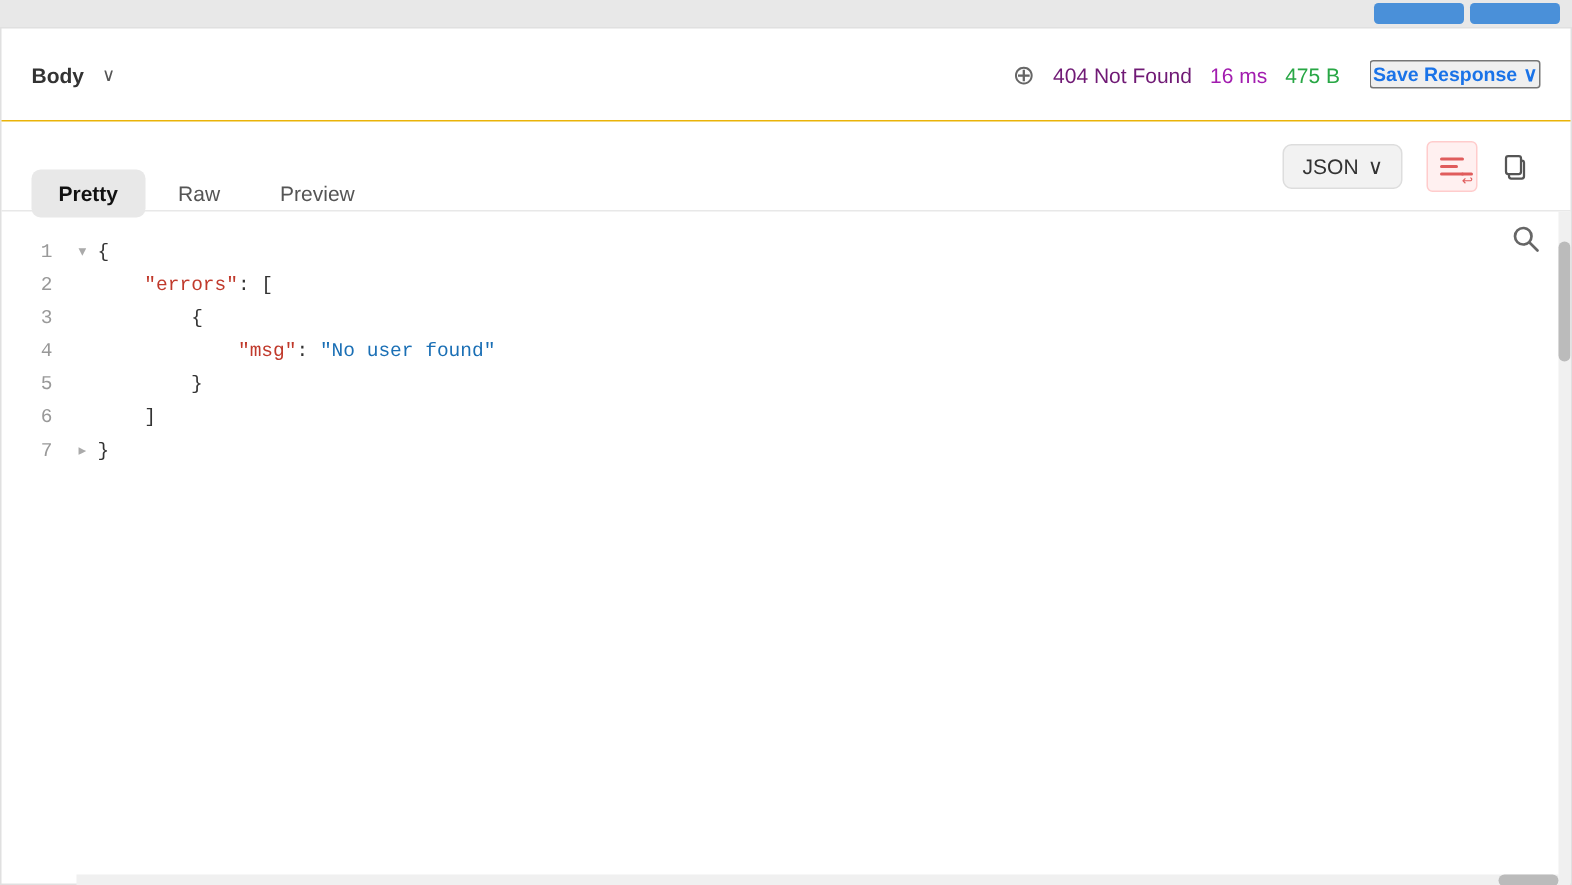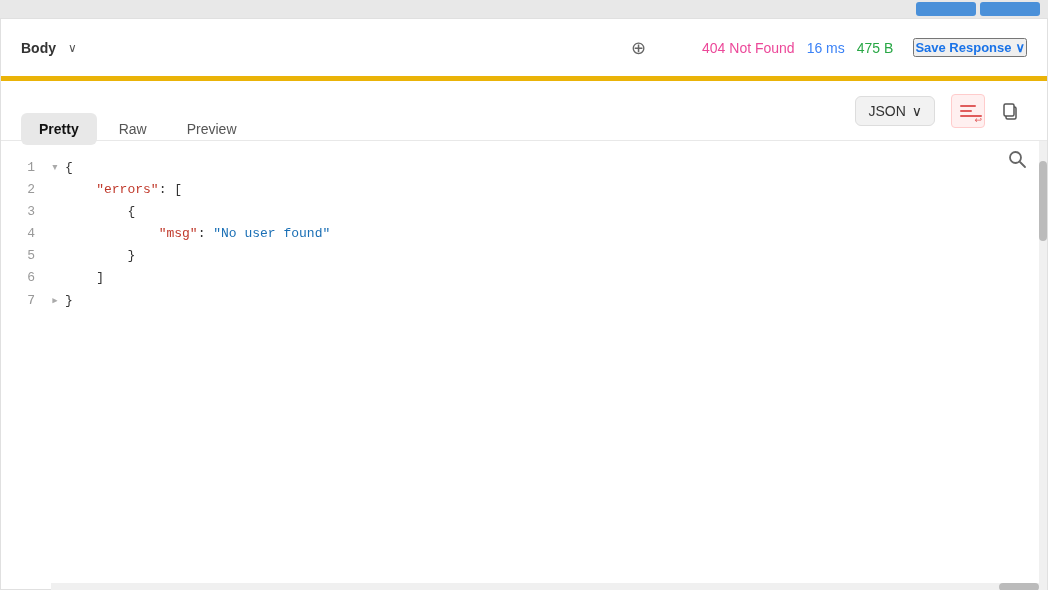--- a/index.html
+++ b/index.html
@@ -33,21 +33,21 @@
       border: 1px solid #e0e0e0;
       margin: 0;
       height: 572px;
     }
 
     
     .response-header {
       display: flex;
       align-items: center;
       padding: 16px 20px;
-      border-bottom: 5px solid #eab308;
+      border-bottom: 1px solid #eab308;
       gap: 12px;
       height: 62px;
     }
 
     .body-label {
       font-size: 14px;
       font-weight: 600;
       color: #333;
     }
 
@@ -56,28 +56,27 @@
       font-size: 12px;
     }
 
     .globe-icon {
       margin-left: auto;
       color: #666;
       font-size: 18px;
     }
 
     .status-404 {
-      color: #ec4899;
+      color: #701a75;
       font-size: 14px;
       font-weight: 500;
-      margin-left: 44px;
     }
 
     .response-time {
-      color: #3b82f6;
+      color: #a21caf;
       font-size: 14px;
       font-weight: 500;
     }
 
     .response-size {
       color: #28a745;
       font-size: 14px;
       font-weight: 500;
     }
 

